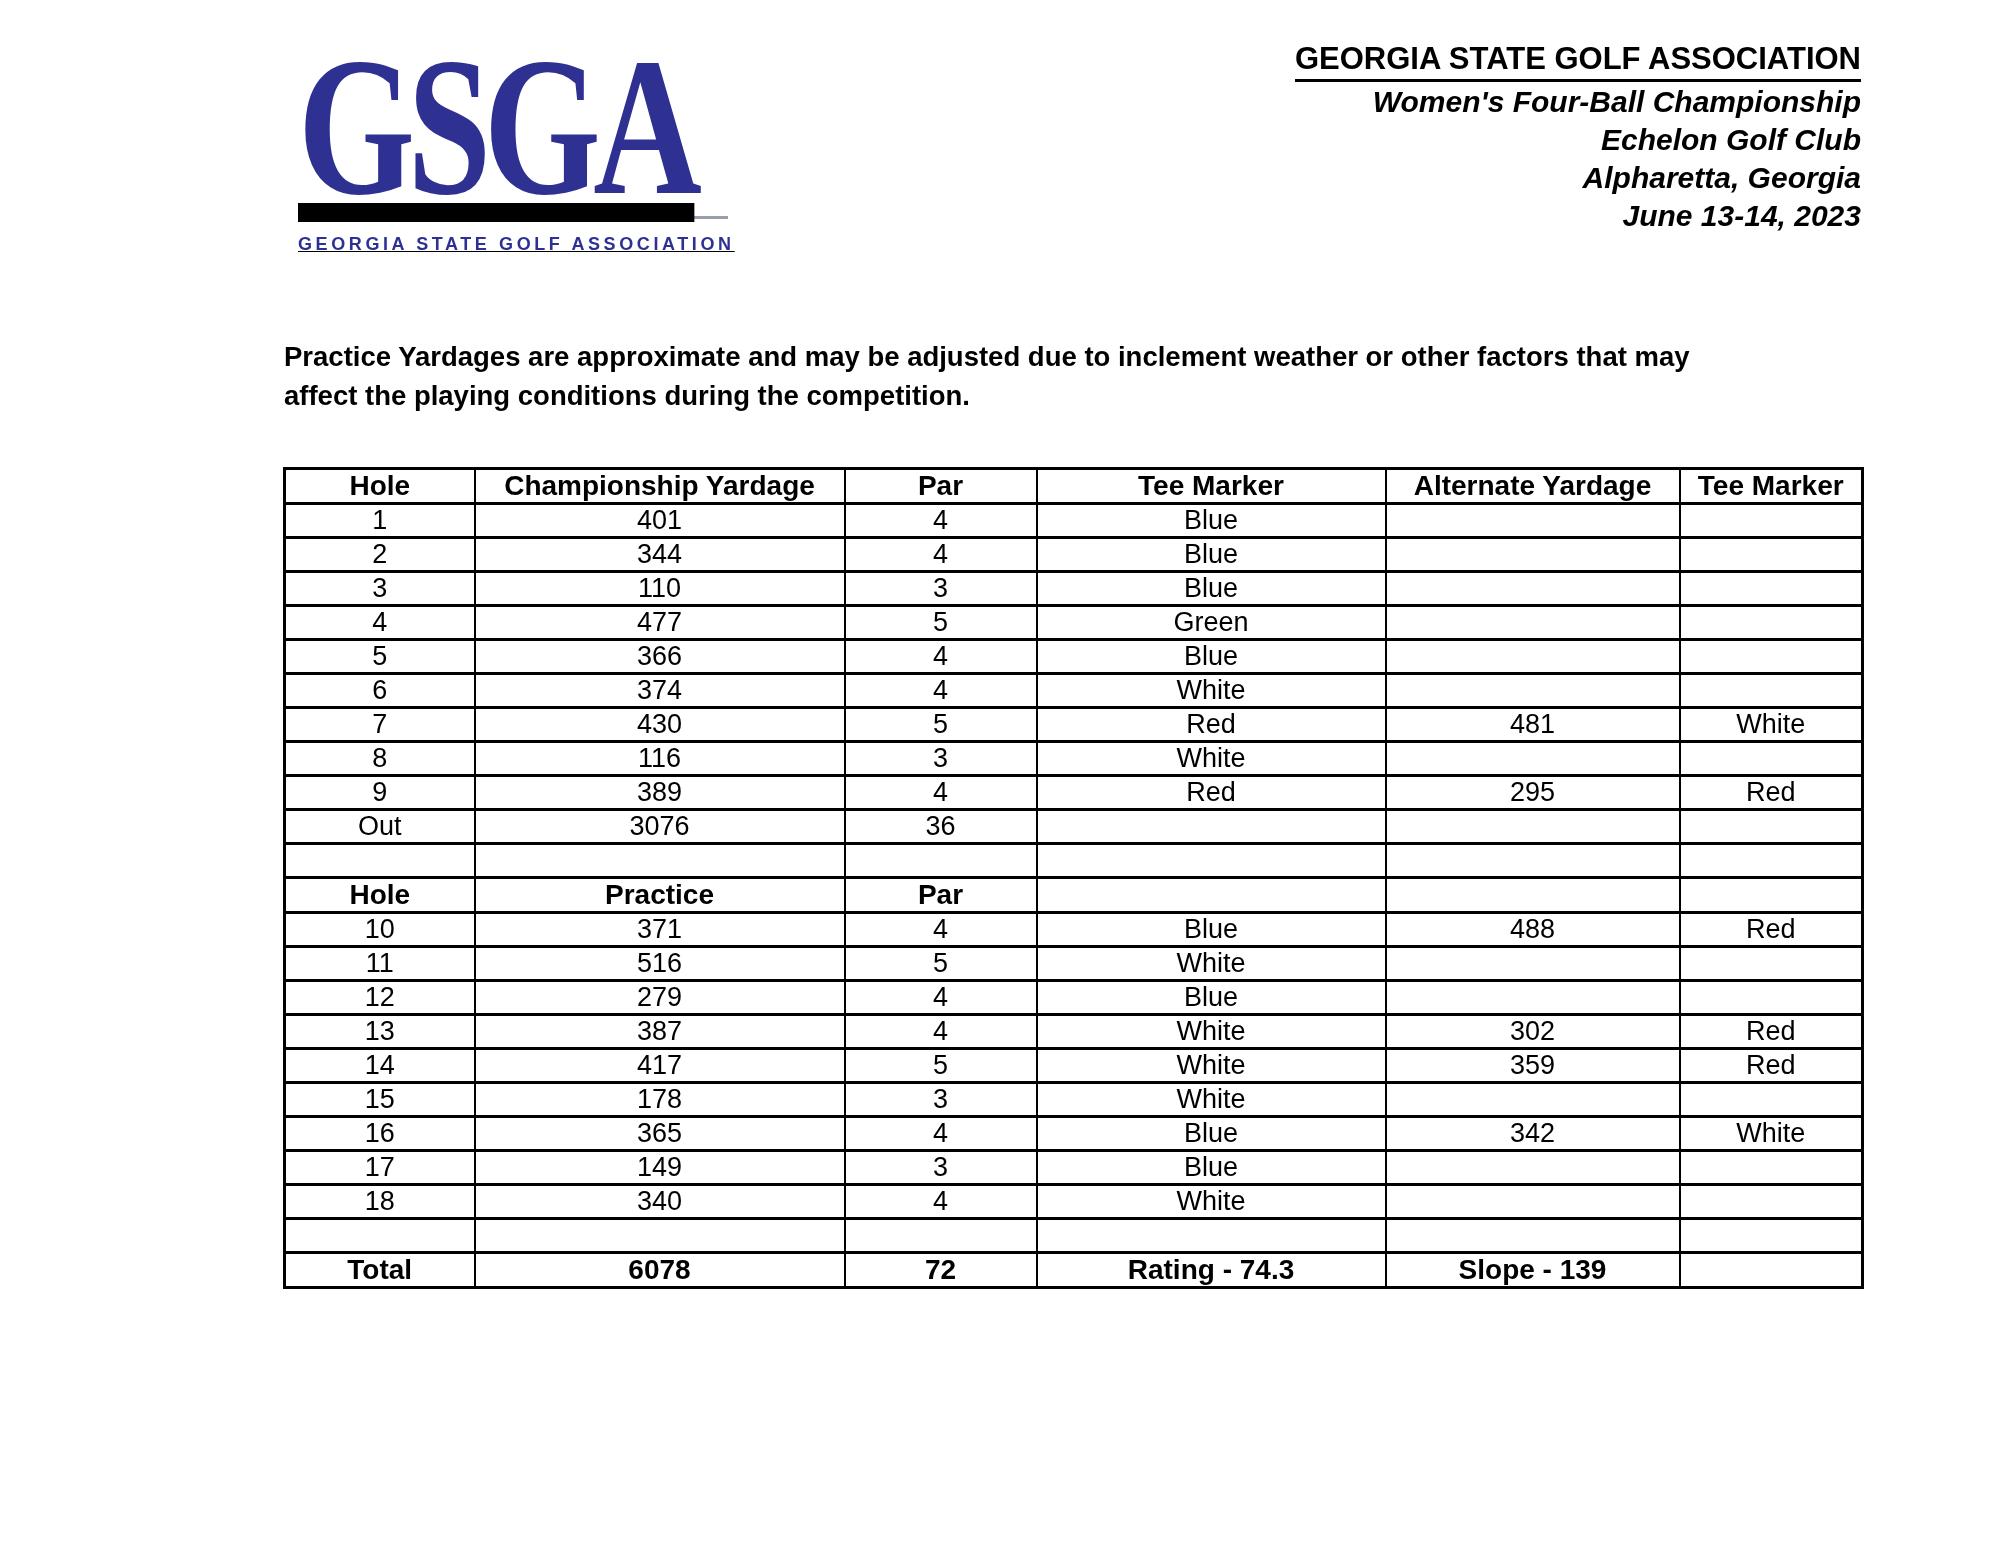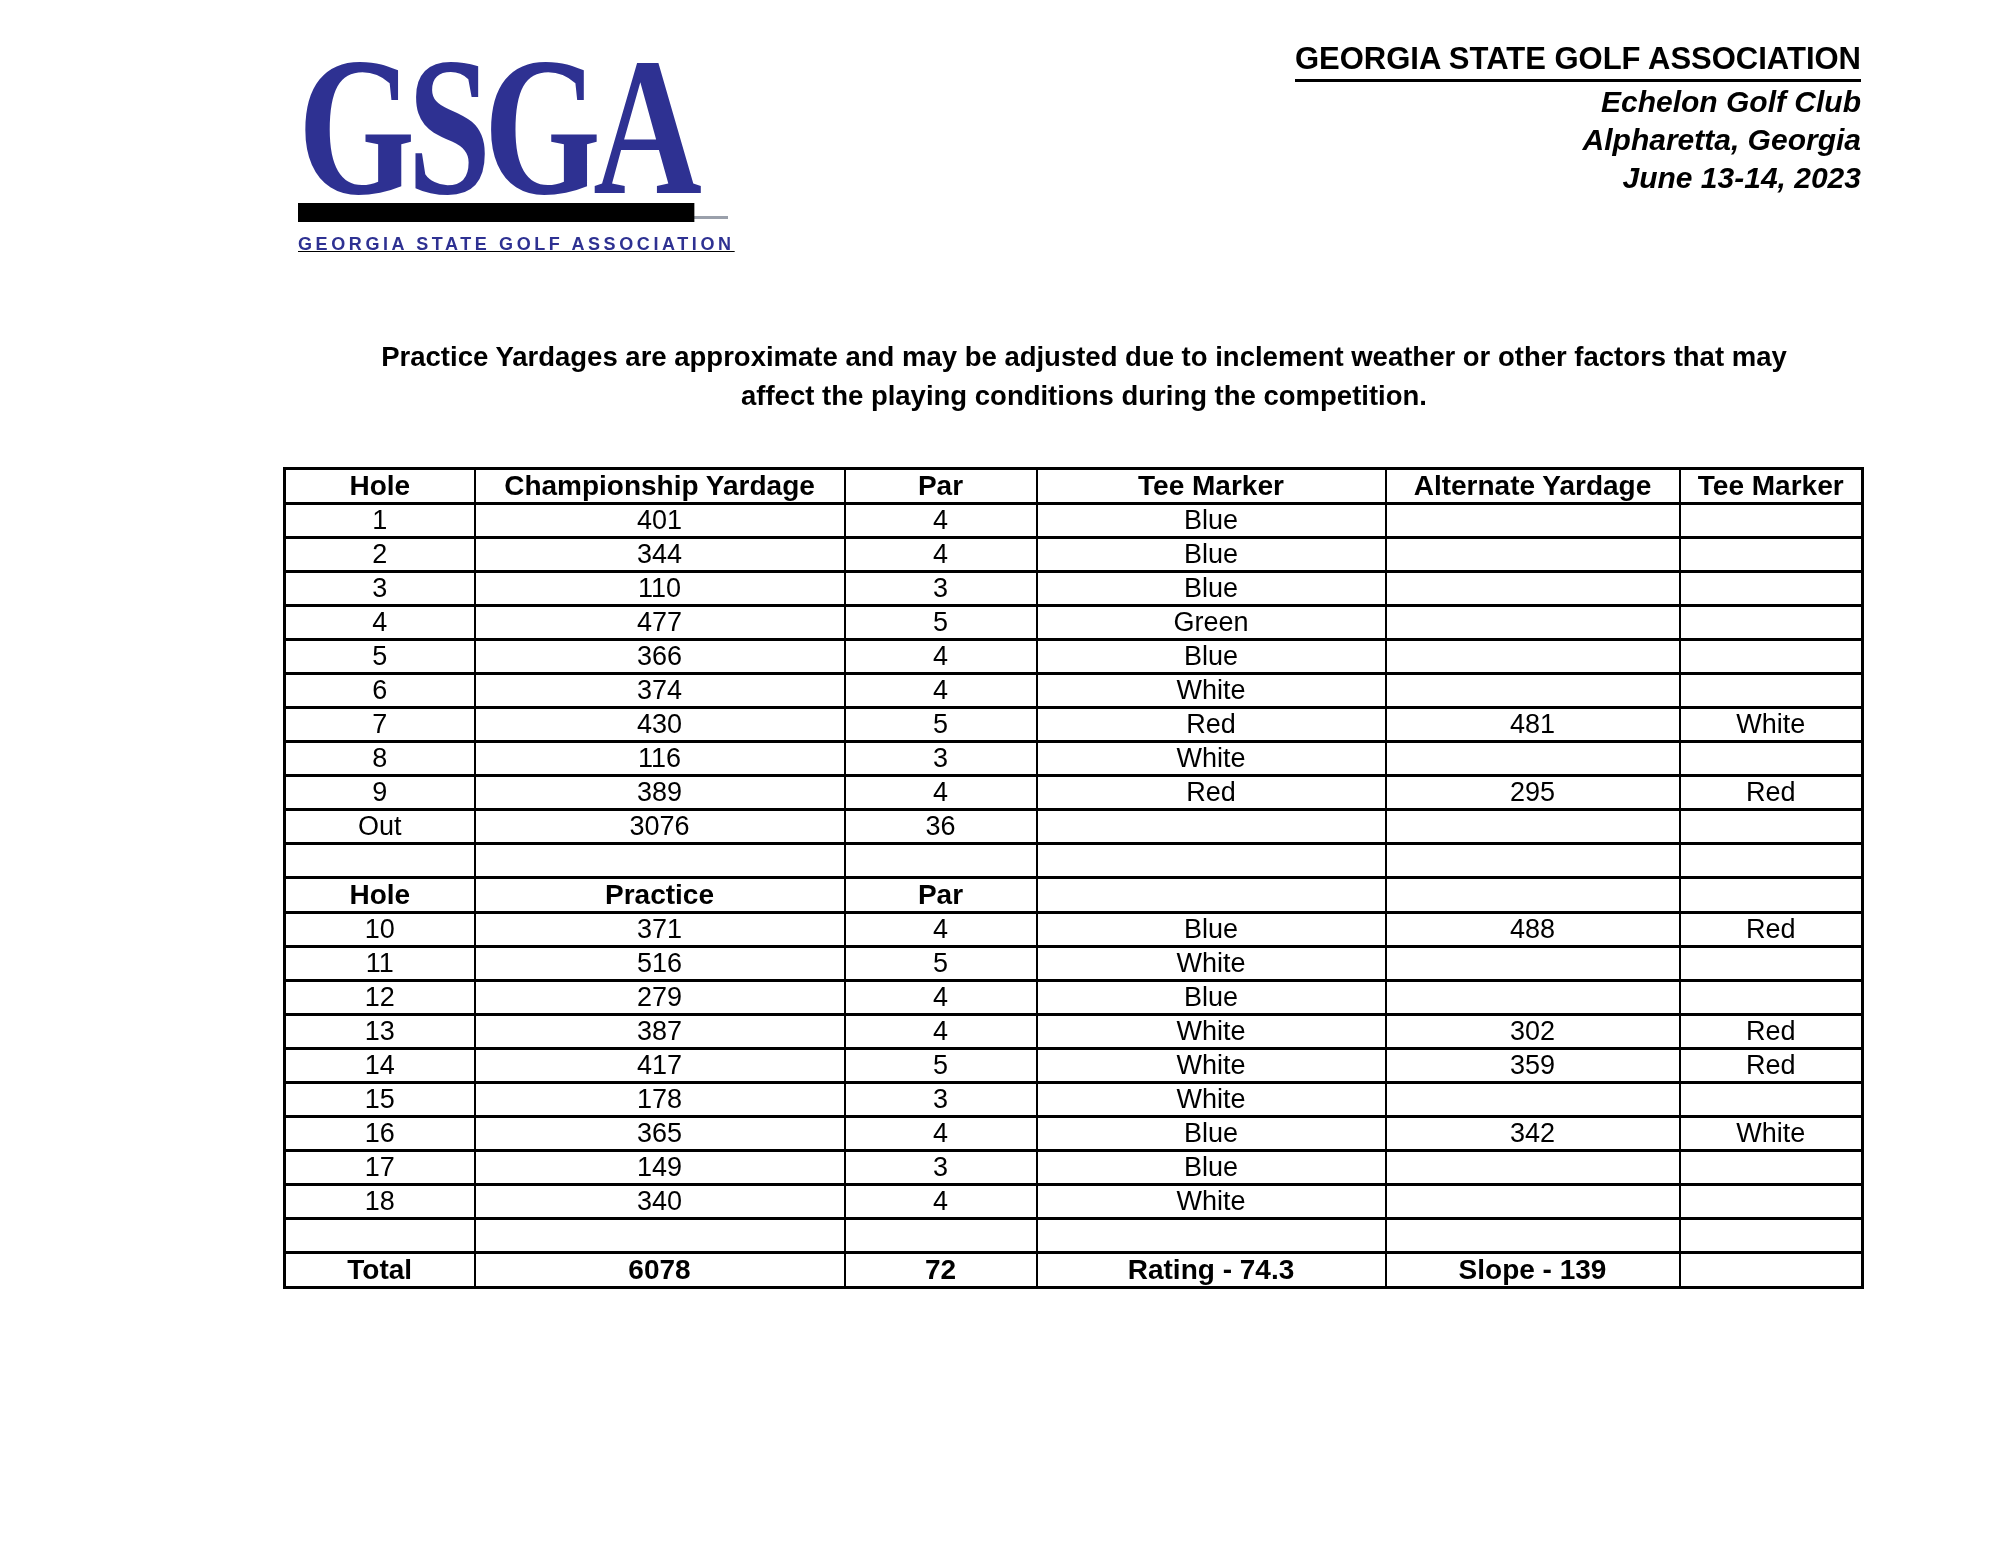--- a/index.html
+++ b/index.html
@@ -72,21 +72,20 @@
 
   
   .notice {
     position: absolute;
     left: 284px;
     top: 337px;
     width: 1600px;
     font-size: 27.5px;
     font-weight: bold;
     line-height: 39px;
-    text-align: center;
   }
 
   
   table.yardage {
     position: absolute;
     left: 283px;
     top: 467px;
     width: 1578px;
     border-collapse: collapse;
     table-layout: fixed;
@@ -114,20 +113,21 @@
 <body>
 
 <div class="logo">
   <div class="logo-acronym">GSGA</div>
   <div class="logo-divider"></div>
   <div class="logo-wordmark">GEORGIA STATE GOLF ASSOCIATION</div>
 </div>
 
 <div class="event-header">
   <div><span class="event-title">GEORGIA STATE GOLF ASSOCIATION</span></div>
+  <div class="event-line">Women's Four-Ball Championship</div>
   <div class="event-line">Echelon Golf Club</div>
   <div class="event-line">Alpharetta, Georgia</div>
   <div class="event-line">June 13-14, 2023</div>
 </div>
 
 <div class="notice">
   <span>Practice Yardages are approximate and may be adjusted due to inclement weather or other factors that may</span><br>
   <span>affect the playing conditions during the competition.</span>
 </div>
 

